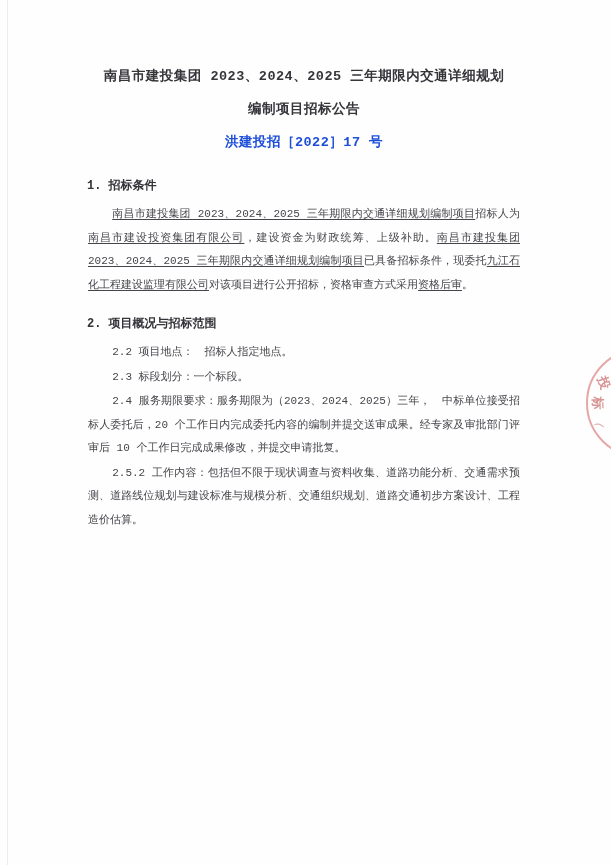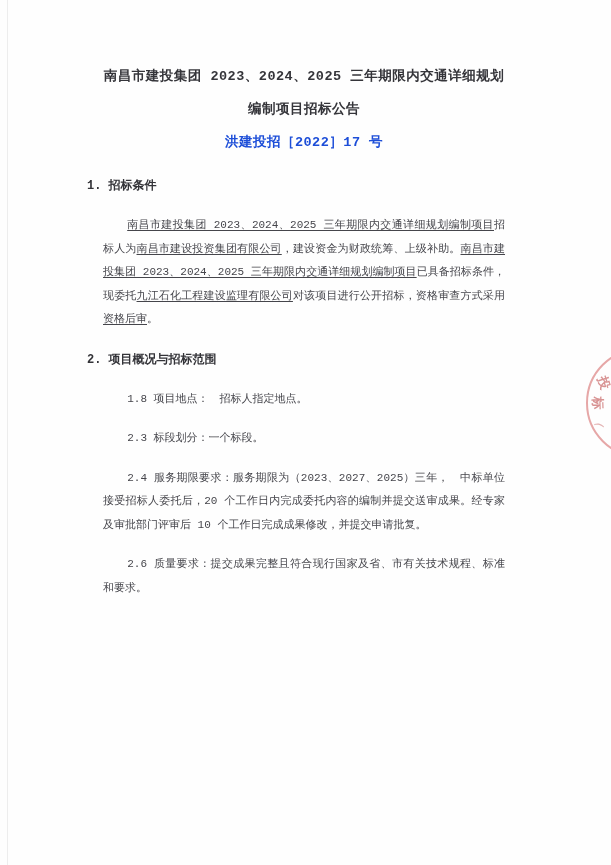--- a/index.html
+++ b/index.html
@@ -50,21 +50,21 @@
   .sec-heading {
     font-size: 12px;
     font-weight: bold;
     color: #333338;
     line-height: 24px;
     margin: 15px 0 5px 0;
   }
   .body-para {
     font-size: 11px;
     line-height: 23.5px;
-    margin: 16px;
+    margin: 1px;
     text-align: justify;
     text-align-last: left;
     text-indent: 2.2em;
     color: #45454b;
   }
   .u {
     text-decoration: underline;
     text-underline-offset: 2px;
     text-decoration-thickness: 1px;
   }
@@ -108,24 +108,24 @@
     <div class="title-line">编制项目招标公告</div>
 
     <div class="doc-number">洪建投招［2022］17 号</div>
 
     <div class="sec-heading">1. 招标条件</div>
 
     <p class="body-para"><span class="u">南昌市建投集团 2023、2024、2025 三年期限内交通详细规划编制项目</span><span>招标人为</span><span class="u">南昌市建设投资集团有限公司</span><span>，建设资金为财政统筹、上级补助。</span><span class="u">南昌市建投集团 2023、2024、2025 三年期限内交通详细规划编制项目</span><span>已具备招标条件，现委托</span><span class="u">九江石化工程建设监理有限公司</span><span>对该项目进行公开招标，资格审查方式采用</span><span class="u">资格后审</span><span>。</span></p>
 
     <div class="sec-heading">2. 项目概况与招标范围</div>
 
-    <p class="body-para">1.8 项目地点：　招标人指定地点。</p>
+    <p class="body-para">2.2 项目地点：　招标人指定地点。</p>
     <p class="body-para">2.3 标段划分：一个标段。</p>
-    <p class="body-para">2.4 服务期限要求：服务期限为（2023、2027、2025）三年，　中标单位接受招标人委托后，20 个工作日内完成委托内容的编制并提交送审成果。经专家及审批部门评审后 10 个工作日完成成果修改，并提交申请批复。</p>
-    <p class="body-para">2.6 质量要求：提交成果完整且符合现行国家及省、市有关技术规程、标准和要求。</p>
+    <p class="body-para">2.4 服务期限要求：服务期限为（2023、2024、2025）三年，　中标单位接受招标人委托后，20 个工作日内完成委托内容的编制并提交送审成果。经专家及审批部门评审后 10 个工作日完成成果修改，并提交申请批复。</p>
+    <p class="body-para">2.5.2 工作内容：包括但不限于现状调查与资料收集、道路功能分析、交通需求预测、道路线位规划与建设标准与规模分析、交通组织规划、道路交通初步方案设计、工程造价估算。</p>
 
   </div>
 
   <div class="stamp">
     <div class="stamp-ring"></div>
     <span class="stamp-char c1">投</span>
     <span class="stamp-char c2">标</span>
     <span class="stamp-char c3">（</span>
   </div>
 </div>

